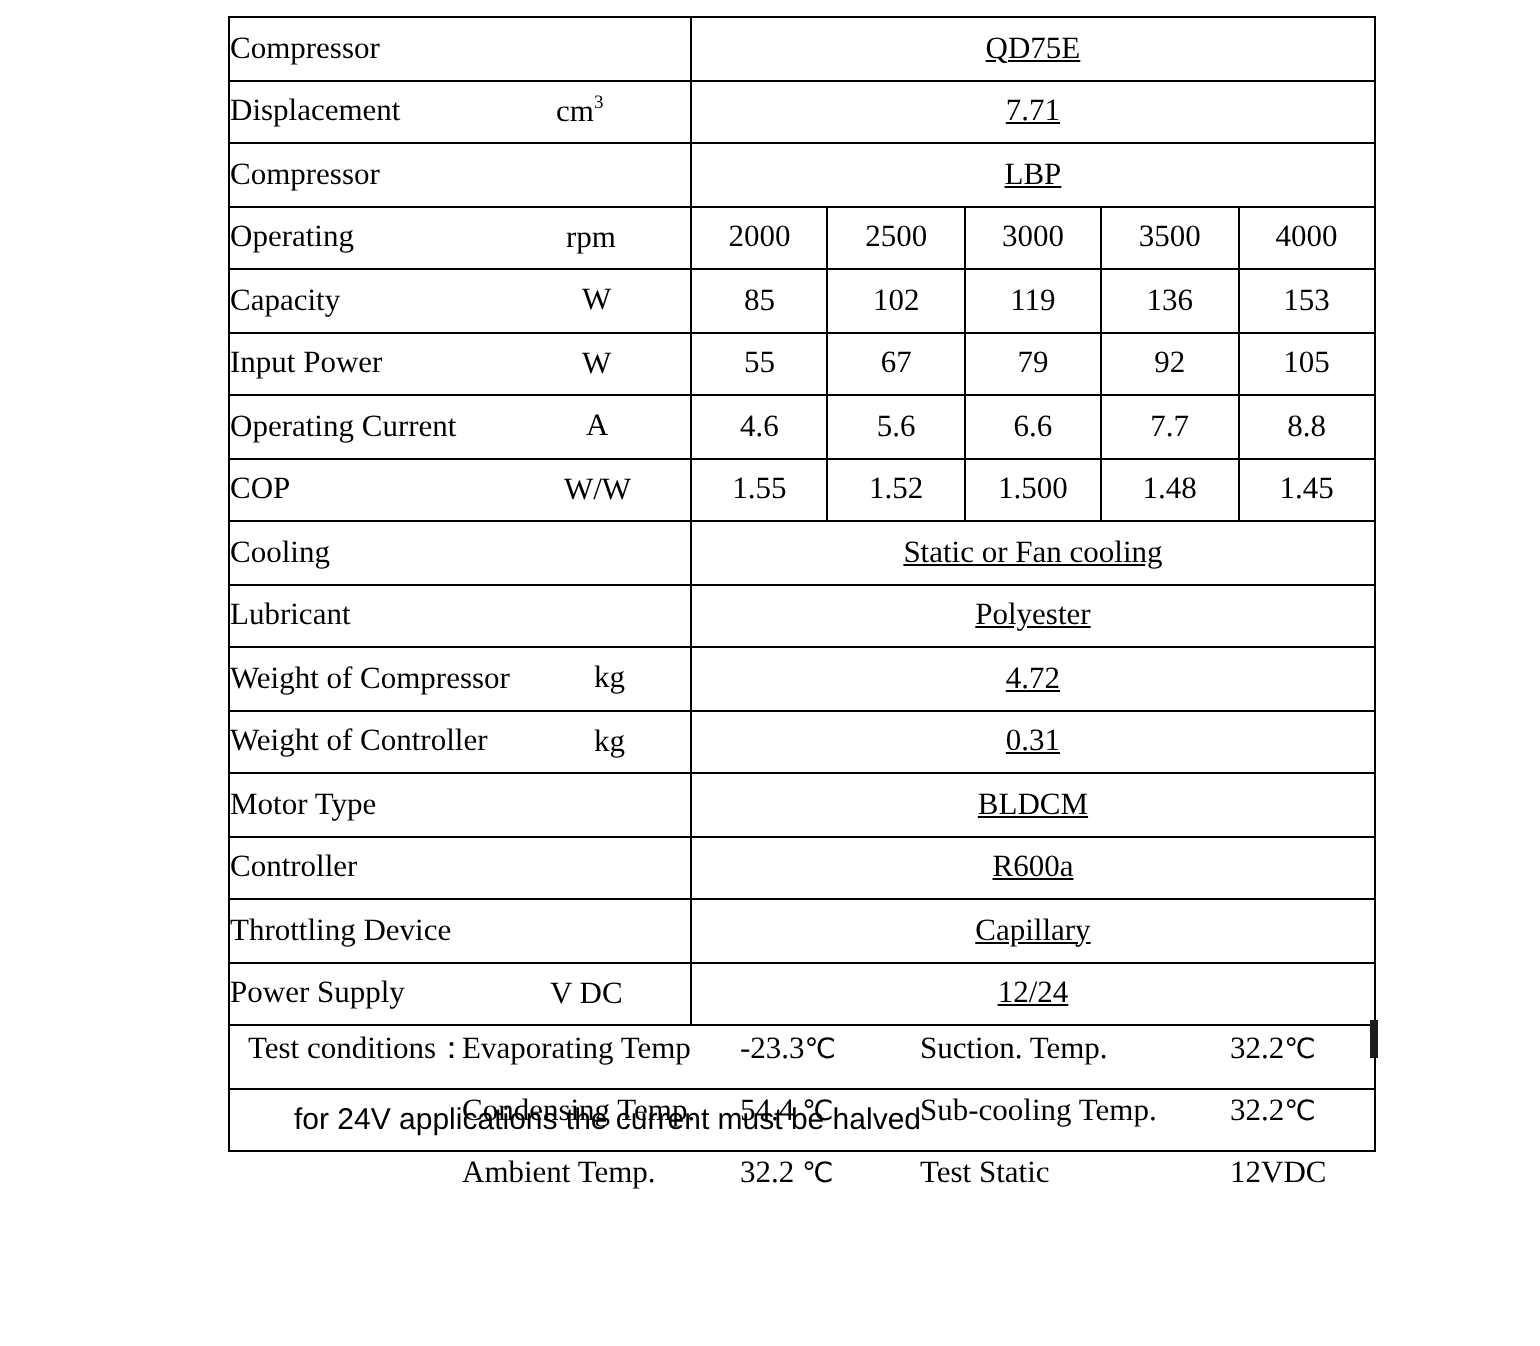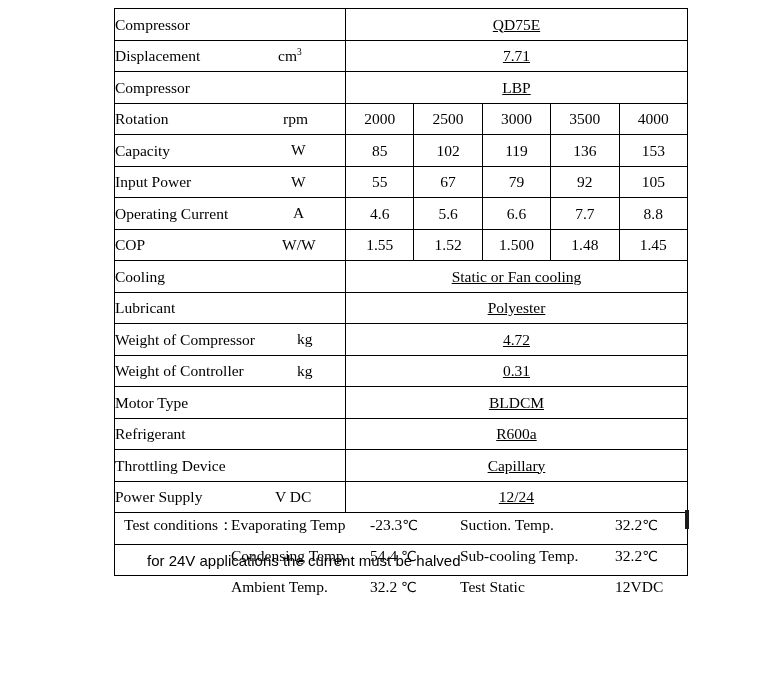--- a/index.html
+++ b/index.html
@@ -183,21 +183,21 @@
 
     <tr>
       <td class="label-cell">
         <span class="lbl-name">Compressor</span>
       </td>
       <td class="val-merged" colspan="5">LBP</td>
     </tr>
 
     <tr>
       <td class="label-cell">
-        <span class="lbl-name">Rotation</span>
+        <span class="lbl-name">Operating</span>
         <span class="lbl-unit u-rpm">rpm</span>
       </td>
       <td class="val-num">2000</td>
       <td class="val-num">2500</td>
       <td class="val-num">3000</td>
       <td class="val-num">3500</td>
       <td class="val-num">4000</td>
     </tr>
 
     <tr>
@@ -280,21 +280,21 @@
 
     <tr>
       <td class="label-cell">
         <span class="lbl-name">Motor Type</span>
       </td>
       <td class="val-merged" colspan="5">BLDCM</td>
     </tr>
 
     <tr>
       <td class="label-cell">
-        <span class="lbl-name">Refrigerant</span>
+        <span class="lbl-name">Controller</span>
       </td>
       <td class="val-merged" colspan="5">R600a</td>
     </tr>
 
     <tr>
       <td class="label-cell">
         <span class="lbl-name">Throttling Device</span>
       </td>
       <td class="val-merged" colspan="5">Capillary</td>
     </tr>

